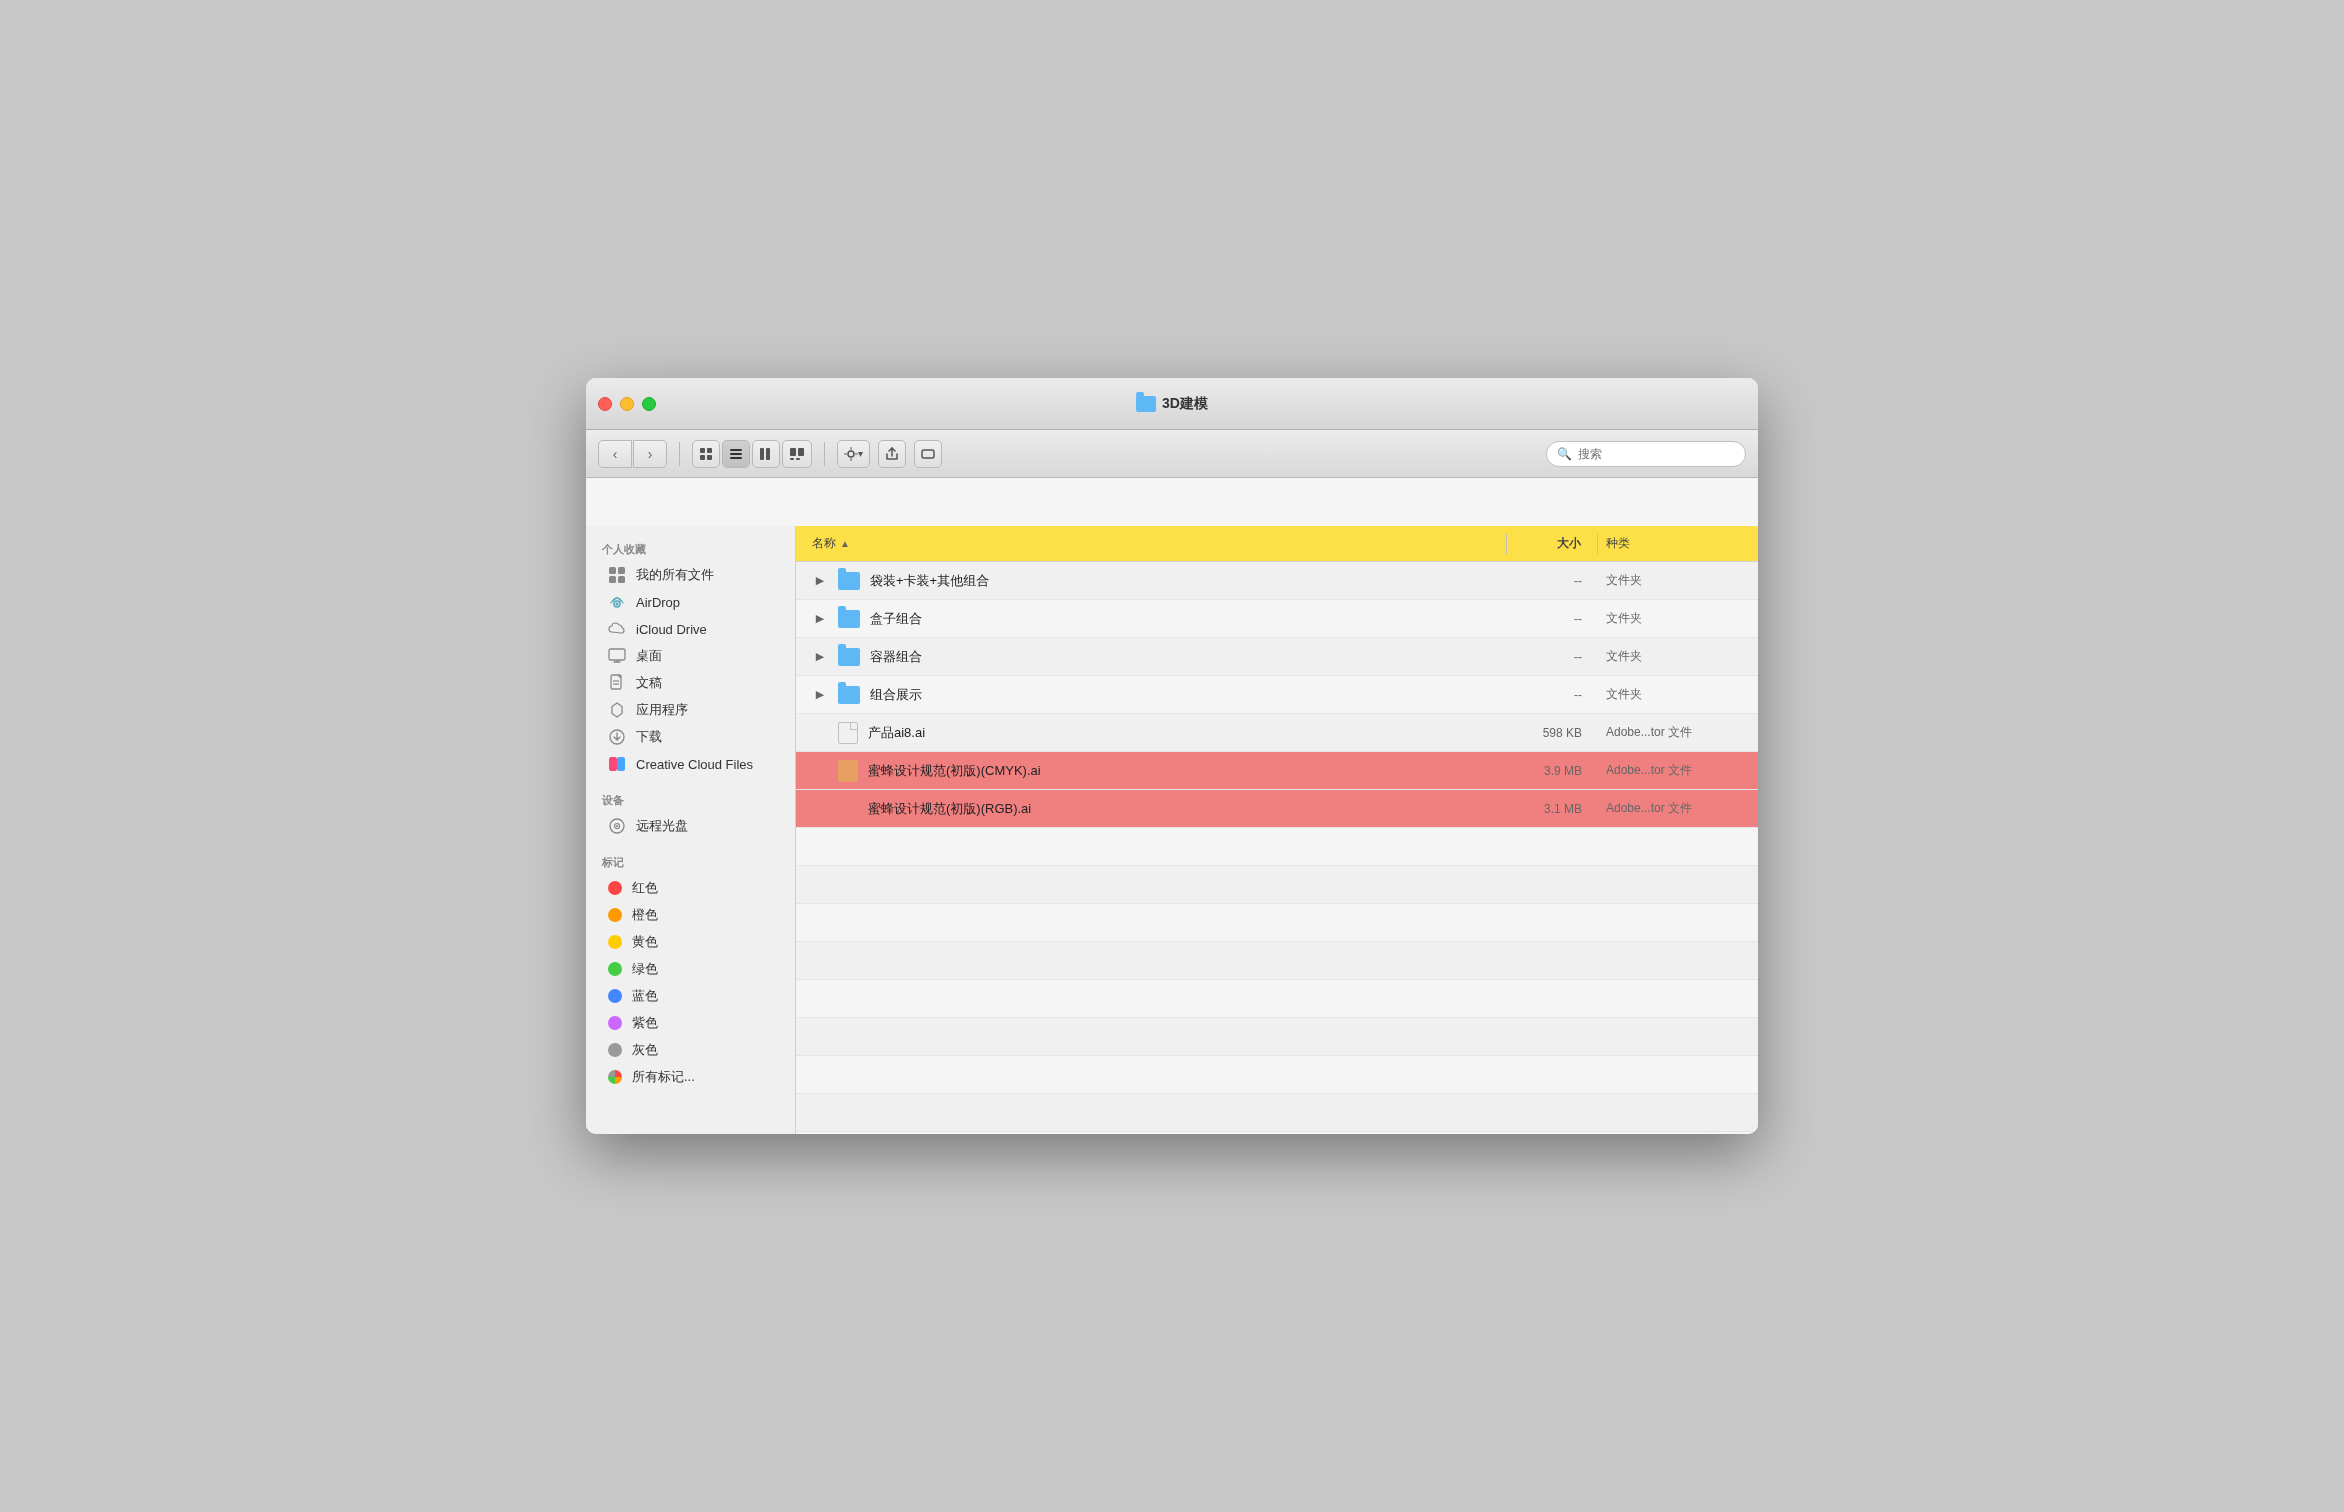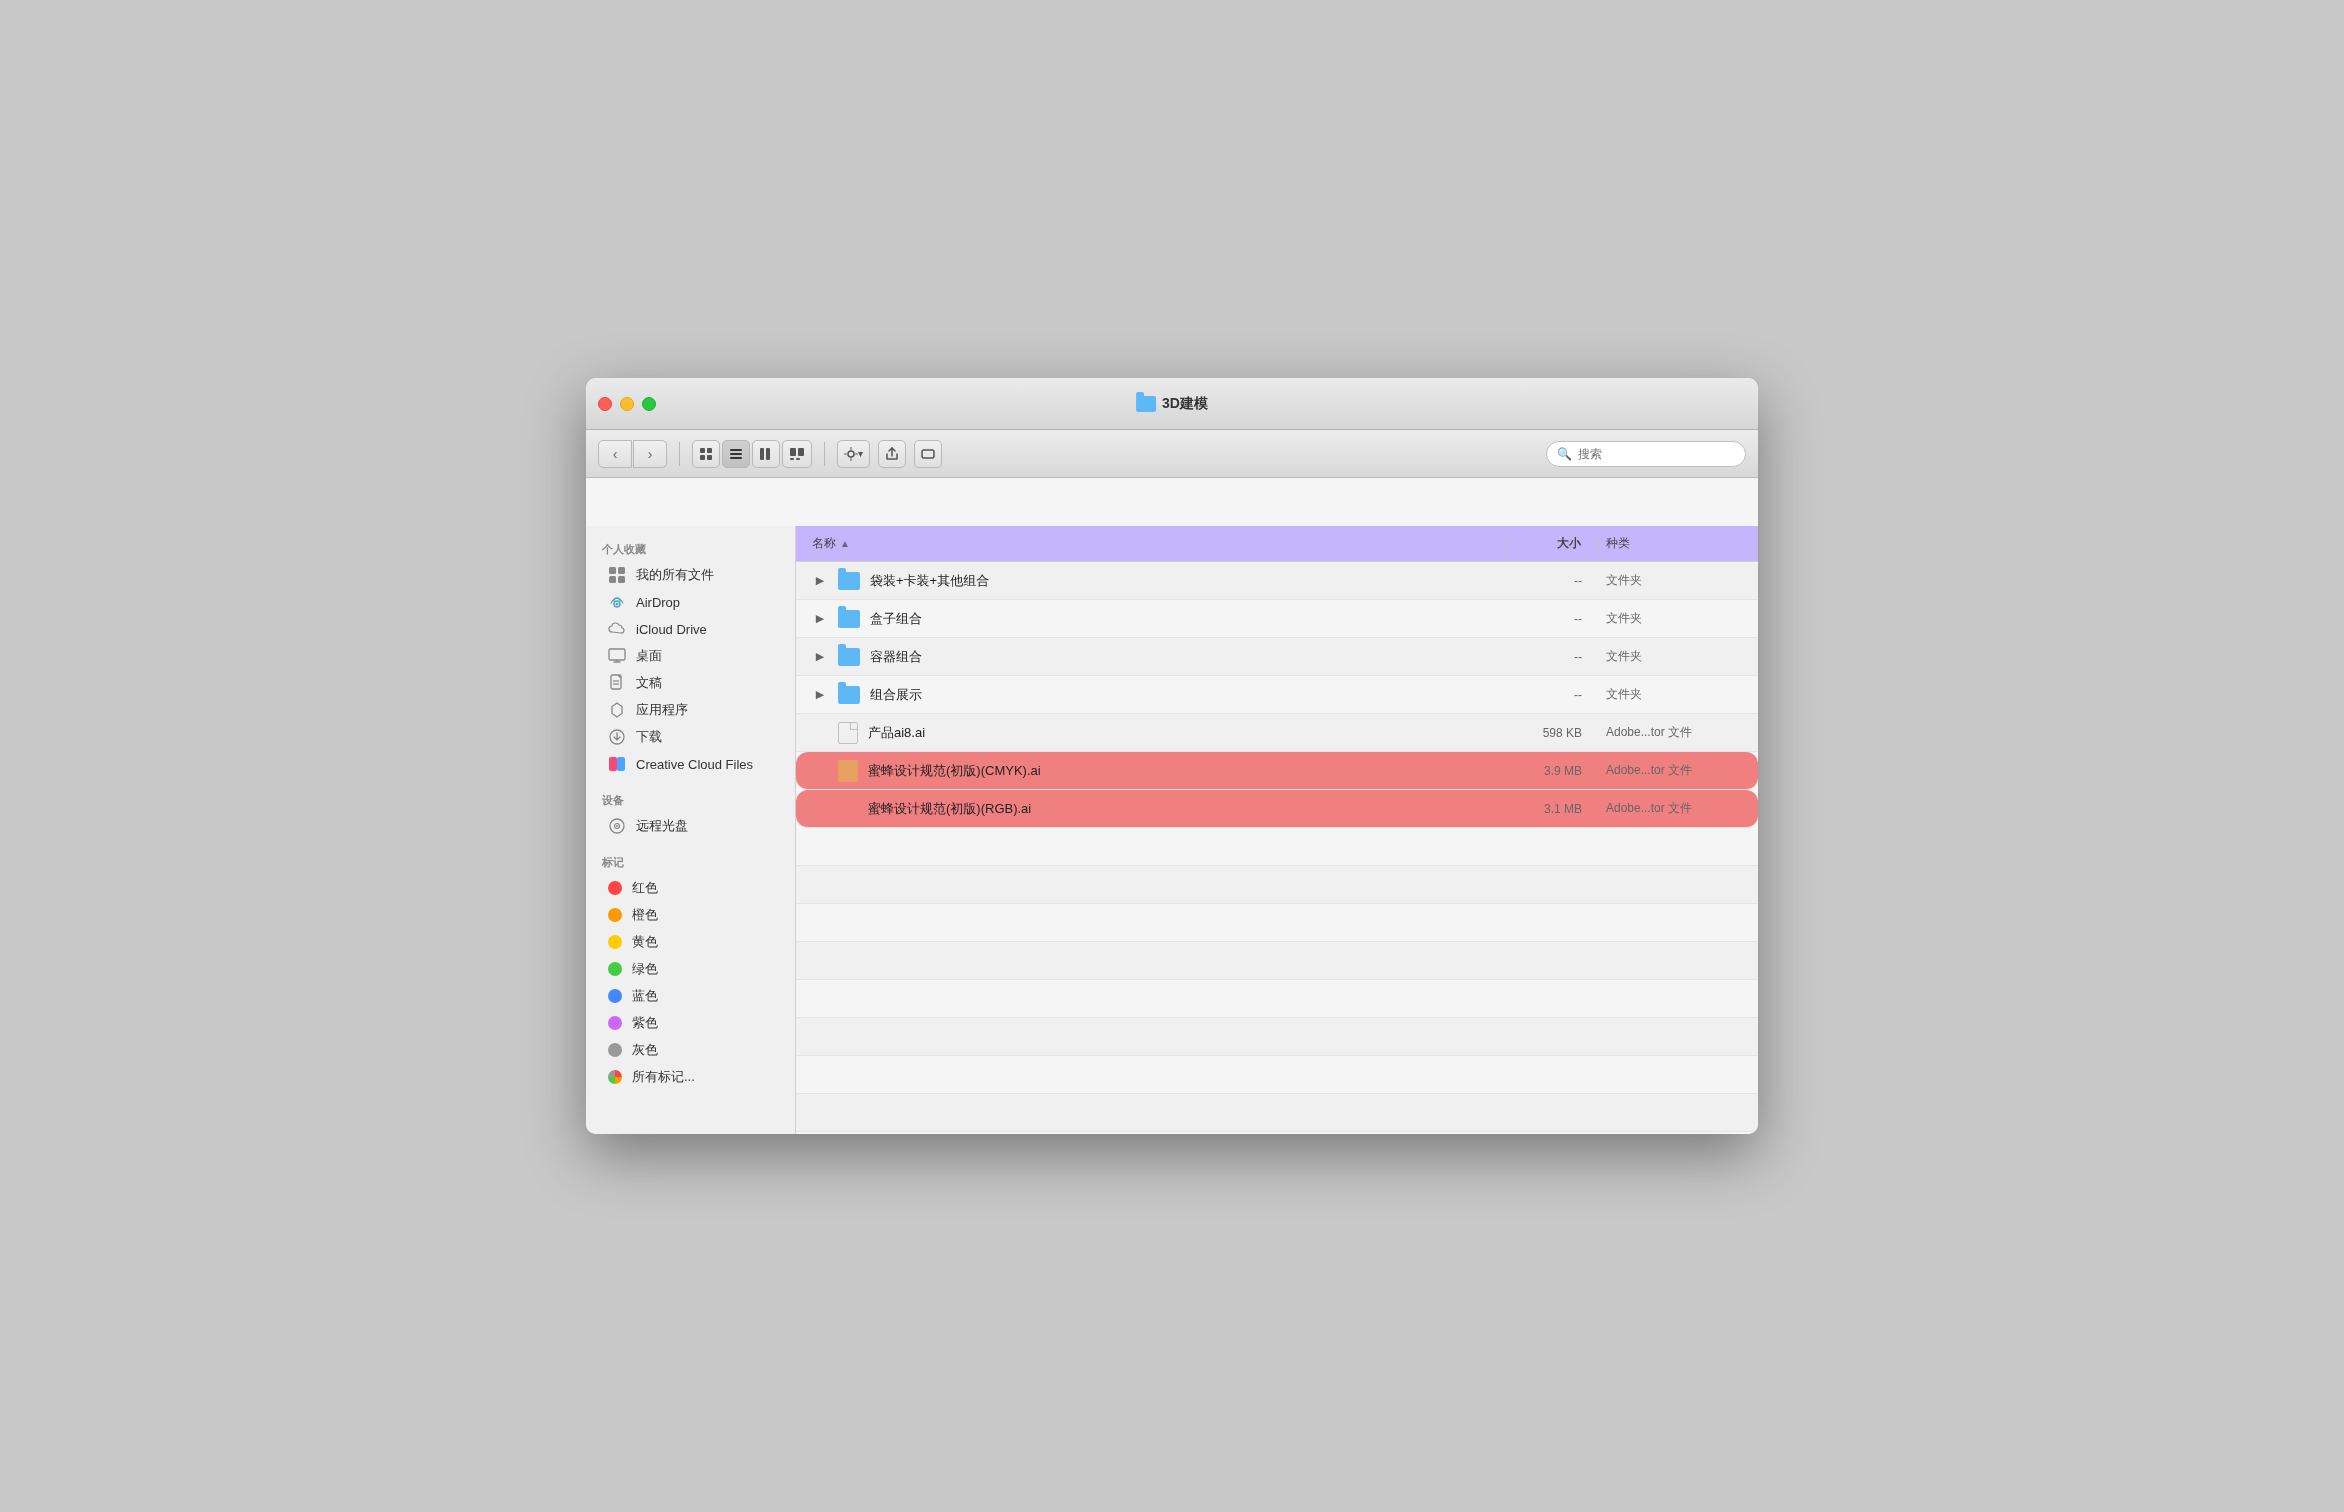--- a/index.html
+++ b/index.html
@@ -206,21 +206,21 @@
     .file-list {
       flex: 1;
       overflow-y: auto;
       background: #f5f5f5;
     }
     .file-list-header {
       display: flex;
       align-items: center;
       height: 36px;
       border-bottom: 1px solid #d0d0d0;
-      background: #c4b5fd;
+      background: #fde047;
       padding: 0;
       position: sticky;
       top: 0;
       z-index: 10;
     }
     .col-name {
       flex: 1;
       display: flex;
       align-items: center;
       padding: 0 16px;
@@ -254,21 +254,20 @@
     }
     .file-row {
       display: flex;
       align-items: center;
       height: 38px;
       border-bottom: 1px solid #e5e5e5;
       cursor: pointer;
     }
     .file-row.selected {
       background: #f08080;
-      border-radius: 12px;
     }
     .row-name {
       flex: 1;
       display: flex;
       align-items: center;
       gap: 10px;
       padding: 0 16px;
       font-size: 13px;
       color: #222;
     }

